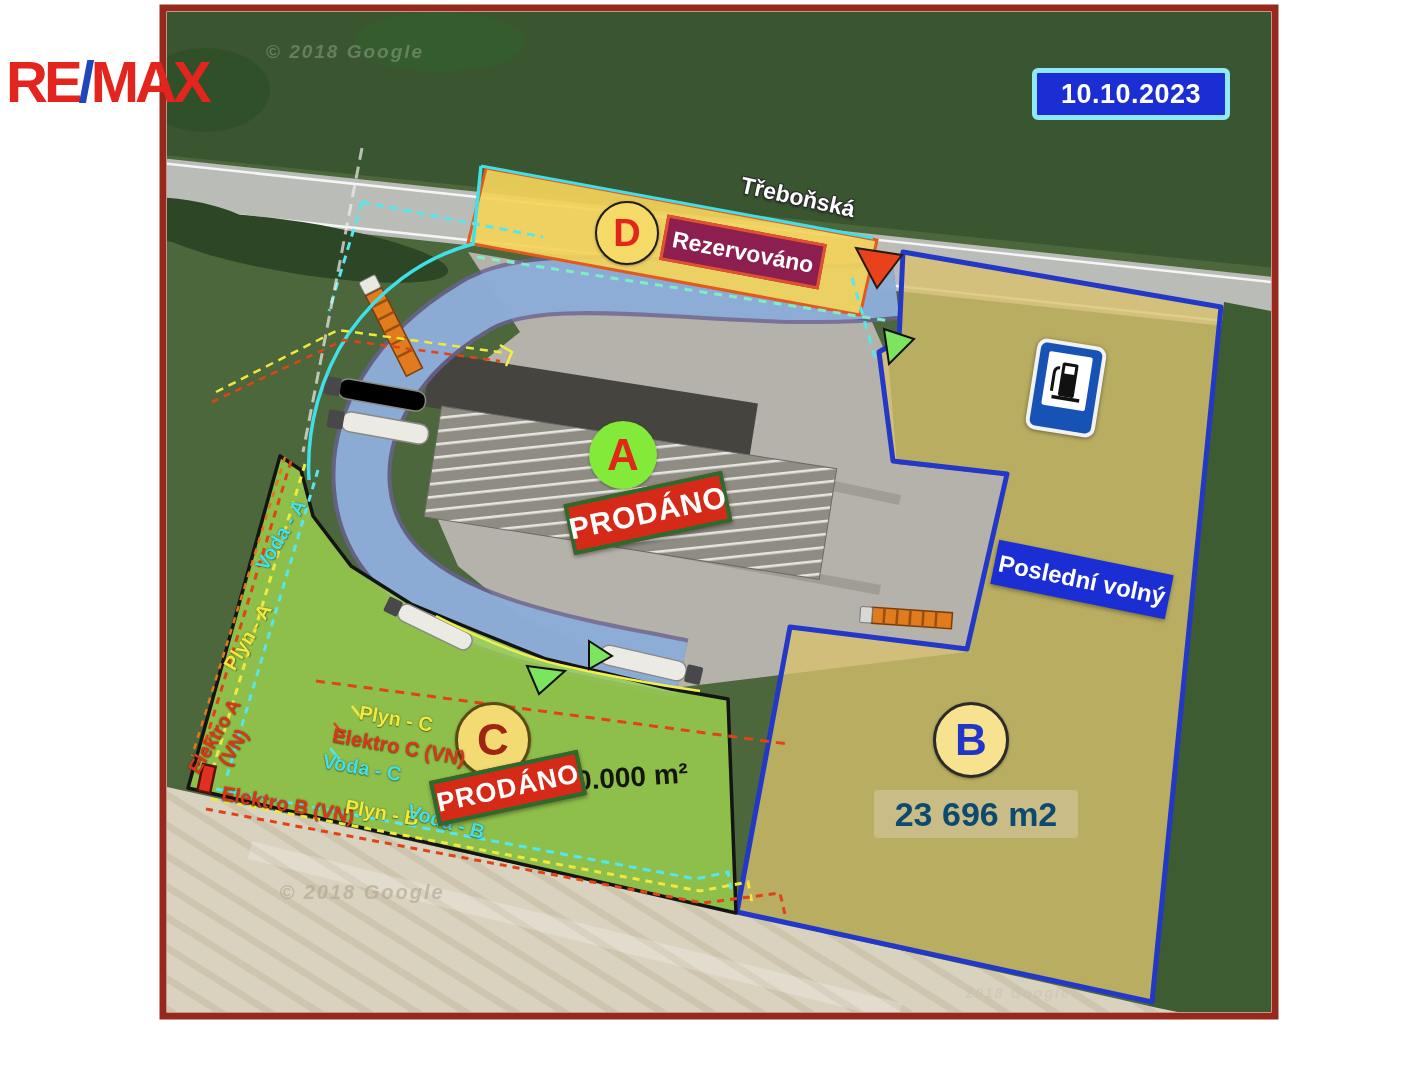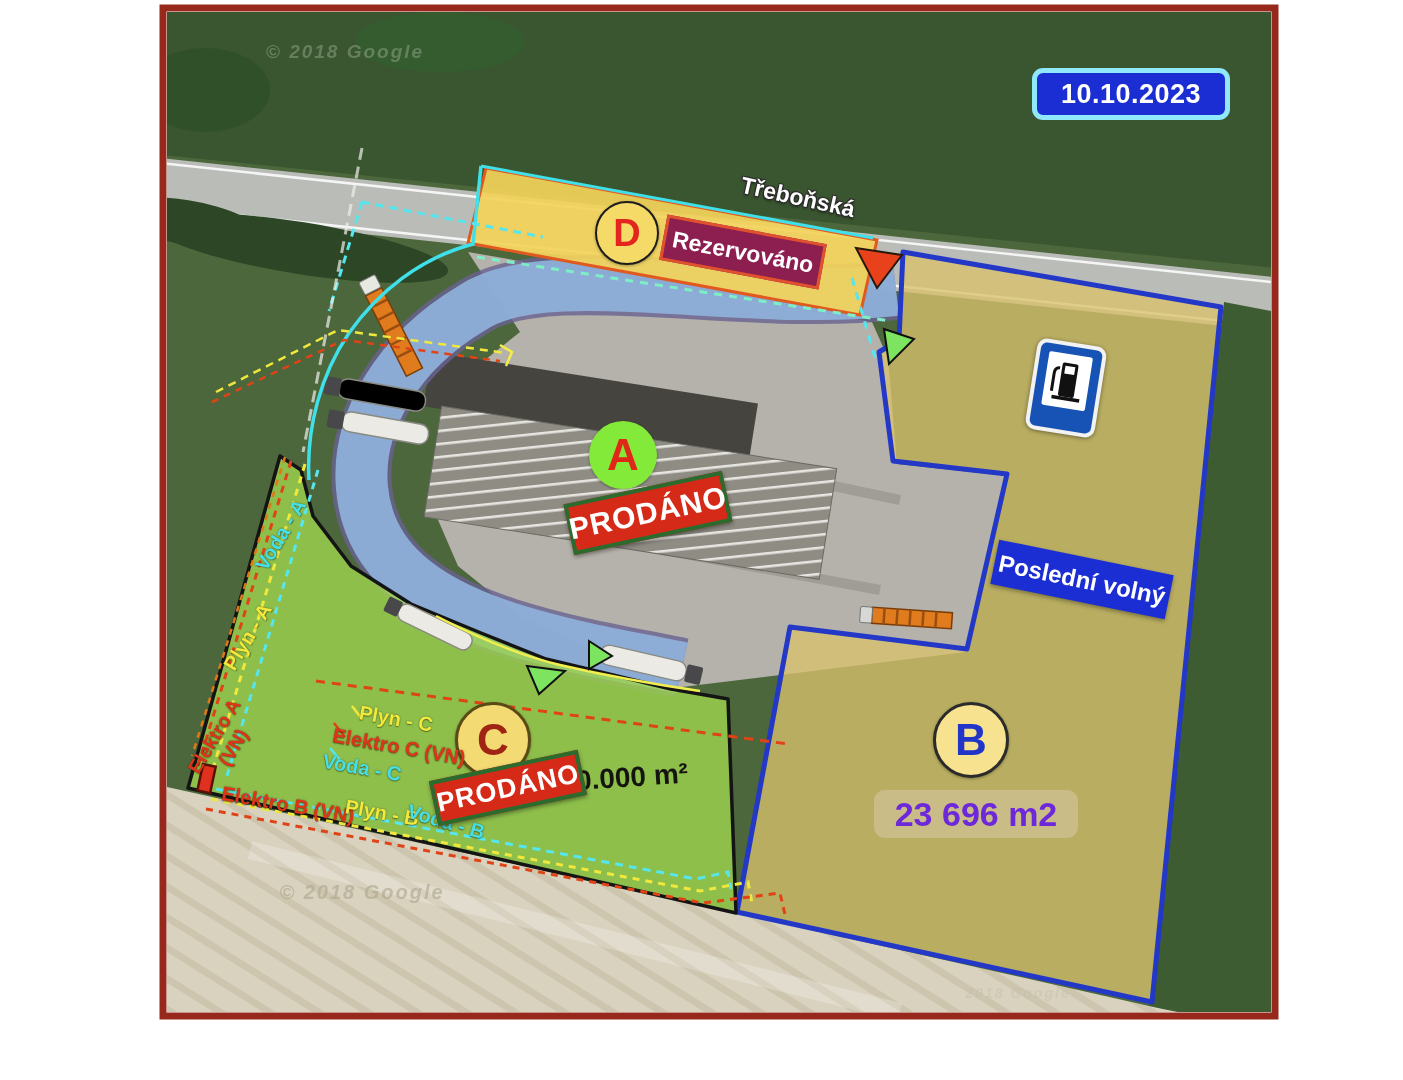--- a/index.html
+++ b/index.html
@@ -10,21 +10,21 @@
   .box{position:absolute;display:flex;align-items:center;justify-content:center;
        box-sizing:border-box;font-weight:bold;}
   .circle{position:absolute;border-radius:50%;display:flex;align-items:center;justify-content:center;
        font-weight:bold;box-shadow:0 1px 3px rgba(0,0,0,.35);}
   .util{position:absolute;transform-origin:center;font-weight:bold;white-space:nowrap;
        text-shadow:0 0 2px rgba(40,40,20,.55), 0 1px 1px rgba(0,0,0,.35);}
   .outlined{text-shadow:-1px -1px 0 #2c2c2c,1px -1px 0 #2c2c2c,-1px 1px 0 #2c2c2c,1px 1px 0 #2c2c2c,0 2px 3px rgba(0,0,0,.55);}
   .wm{position:absolute;transform:translate(-50%,-50%);font-weight:bold;letter-spacing:2px;font-style:italic;}
   #logo{position:absolute;left:6px;top:48px;font-size:58px;font-weight:bold;letter-spacing:-4px;z-index:60;}
   #date-badge{left:1032px;top:68px;width:198px;height:52px;background:#1b2ed3;border:5px solid #8fe9f8;
-       color:#fff;font-size:27px;letter-spacing:.5px;z-index:55;border-radius:11px;}
+       color:#fff;font-size:27px;letter-spacing:.5px;z-index:55;border-radius:6px;}
   #ev-sign{position:absolute;left:1031px;top:342px;width:70px;height:92px;background:#1753b4;
        border:4px solid #f2f2f2;border-radius:10px;transform:rotate(9deg);box-sizing:border-box;
        box-shadow:0 1px 4px rgba(0,0,0,.45);z-index:20;}
   #ev-sign .pump{position:absolute;left:50%;top:8px;transform:translateX(-50%);width:44px;height:54px;
        background:#fff;border-radius:2px;display:flex;align-items:center;justify-content:center;}
 </style>
 </head>
 <body>
 
 <div id="stage">
@@ -143,37 +143,40 @@
       <polygon points="527,666 565,671 539,694" fill="#7ce45f" stroke="#111" stroke-width="2"></polygon>
 
       <g transform="translate(203,764) rotate(12)">
         <rect width="13" height="27" fill="#e03020" stroke="#5a1208" stroke-width="2.5"></rect>
       </g>
     </g>
 
     <rect x="163" y="8" width="1112" height="1008" fill="none" stroke="#96291c" stroke-width="7"></rect>
   </svg>
 
+  <div id="logo">
+    <span style="color:#e3251d">RE</span><span style="color:#1d48bb">/</span><span style="color:#e3251d">MAX</span>
+  </div>
 
   <div class="box" id="date-badge">10.10.2023</div>
 
   <div class="lbl outlined" style="left:798px;top:197px;font-size:23px;color:#fff;transform:translate(-50%,-50%) rotate(12.5deg);">Třeboňská</div>
 
   <div class="wm" style="left:345px;top:52px;font-size:19px;color:rgba(160,175,150,.45);">© 2018 Google</div>
   <div class="wm" style="left:362px;top:892px;font-size:20px;color:rgba(175,167,143,.65);">© 2018 Google</div>
   <div class="wm" style="left:1018px;top:993px;font-size:14px;color:rgba(195,190,172,.45);">2018 Google</div>
 
   <div class="circle" style="left:595px;top:201px;width:60px;height:60px;background:#f6da68;border:2.5px solid #1c1c1c;font-size:38px;color:#e3251d;">D</div>
   <div class="box" style="left:662px;top:229px;width:162px;height:46px;background:#8c1e50;border:3px solid #e0512d;color:#fff;font-size:23px;transform:rotate(10.5deg);">Rezervováno</div>
 
   <div class="circle" style="left:589px;top:421px;width:68px;height:68px;background:#83ea3a;font-size:44px;color:#e02818;">A</div>
   <div class="box" style="left:567px;top:487px;width:162px;height:52px;background:#d62a18;border:4px solid #2c6b2e;color:#fff;font-size:30px;letter-spacing:1px;transform:rotate(-12deg);box-shadow:0 2px 4px rgba(0,0,0,.4);">PRODÁNO</div>
 
   <div class="circle" style="left:933px;top:702px;width:70px;height:70px;background:#f7e290;border:3px solid #2b2b2b;font-size:44px;color:#2136c8;">B</div>
-  <div class="box" style="left:874px;top:790px;width:204px;height:48px;background:rgba(203,189,138,.92);color:#6d28d9;font-size:34px;border-radius:11px;">23 696 m2</div>
+  <div class="box" style="left:874px;top:790px;width:204px;height:48px;background:rgba(203,189,138,.92);color:#0c4a6e;font-size:34px;border-radius:4px;">23 696 m2</div>
   <div class="box" style="left:993px;top:557px;width:178px;height:45px;background:#1b2ed3;color:#fff;font-size:24px;transform:rotate(11.5deg);box-shadow:0 2px 4px rgba(0,0,0,.35);">Poslední volný</div>
 
   <div class="circle" style="left:455px;top:702px;width:70px;height:70px;background:#f3da72;border:3px solid #5c4a16;font-size:44px;color:#a02414;">C</div>
   <div class="box" style="left:432px;top:765px;width:152px;height:46px;background:#d62a18;border:4px solid #2c6b2e;color:#fff;font-size:27px;letter-spacing:1px;transform:rotate(-12deg);box-shadow:0 2px 4px rgba(0,0,0,.4);z-index:30;">PRODÁNO</div>
   <div class="lbl" style="left:632px;top:777px;font-size:28px;color:#151510;transform:translate(-50%,-50%) rotate(-4deg);">0.000 m²</div>
 
   <div id="ev-sign">
     <div class="pump">
       <svg width="34" height="44" viewBox="0 0 34 44">
         <rect x="10" y="4" width="16" height="34" rx="2" fill="#111"></rect>

